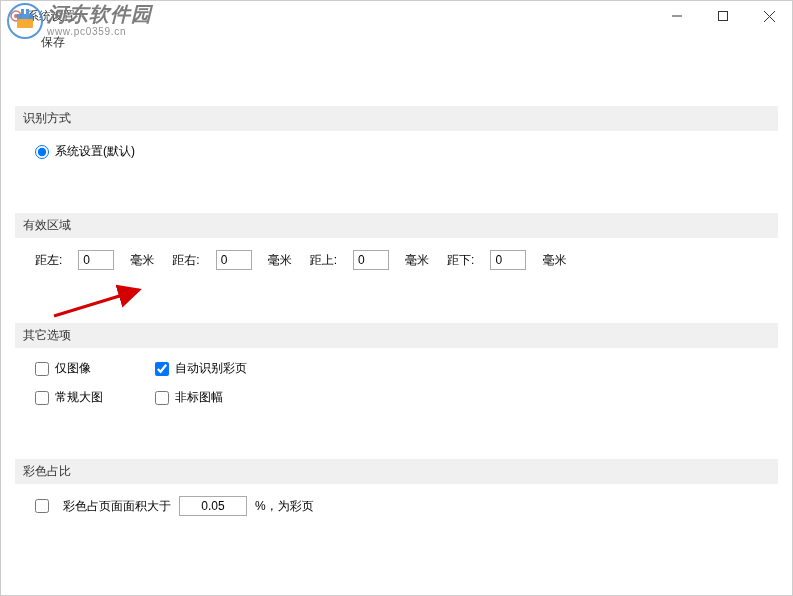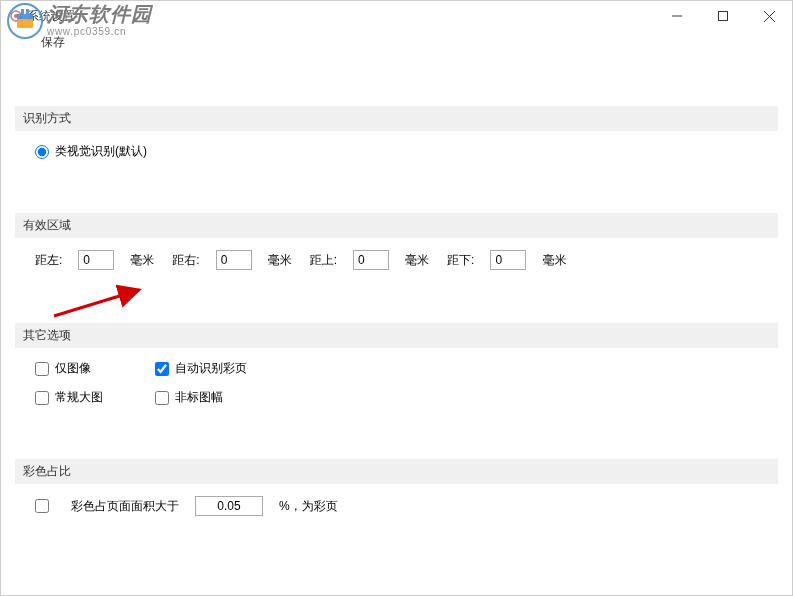--- a/index.html
+++ b/index.html
@@ -116,21 +116,21 @@
     }
     .checkbox-grid {
       display: grid;
       grid-template-columns: 120px 120px;
       row-gap: 12px;
     }
     .check-item {
       display: flex;
       align-items: center;
     }
-    .ratio-row { display: flex; align-items: center; gap: 16px; }
+    .ratio-row { display: flex; align-items: center; gap: 8px; }
     .ratio-input {
       width: 68px; height: 20px;
       border: 1px solid #aaa;
       padding: 0 4px; font-size: 12px; text-align: center;
     }
     .arrow-overlay {
       position: absolute;
       pointer-events: none;
       z-index: 5;
     }
@@ -185,21 +185,21 @@
   </div>
 </div>
 
 <div class="content">
 
   <div class="section">
     <div class="section-header">识别方式</div>
     <div class="section-body">
       <div class="radio-row">
         <input type="radio" name="rec" checked="" style="">
-        <label>类视觉识别(默认)</label>
+        <label>系统设置(默认)</label>
       </div>
     </div>
   </div>
 
   <div class="section">
     <div class="section-header">有效区域</div>
     <div class="section-body">
       <div class="margin-row">
         <div class="margin-group">
           <span>距左:</span>

